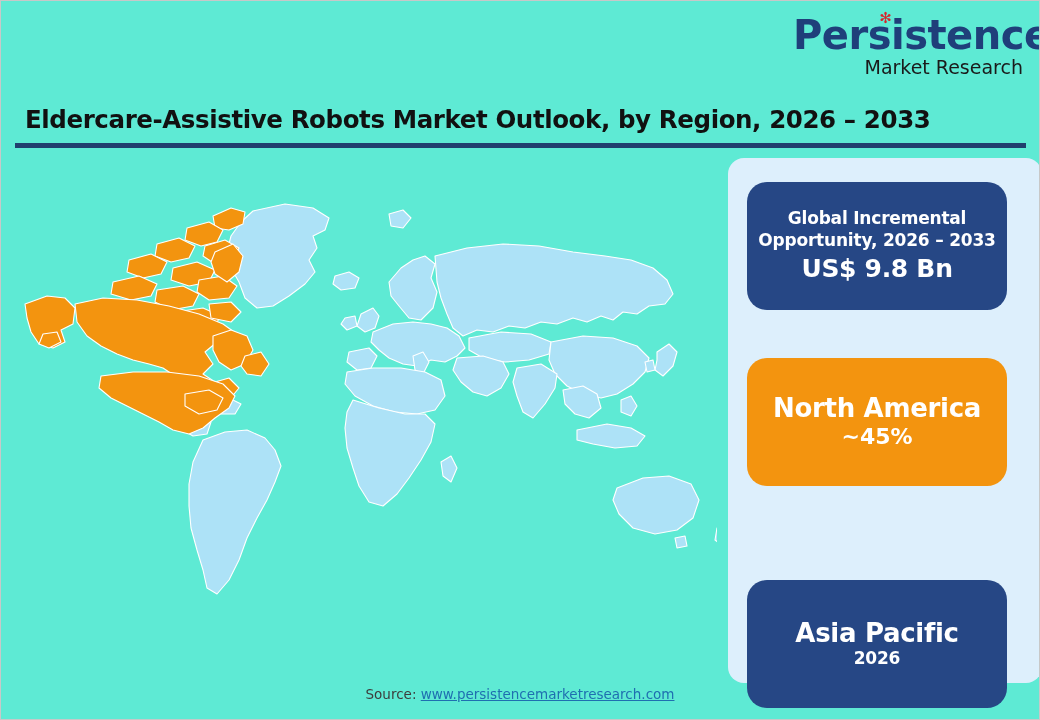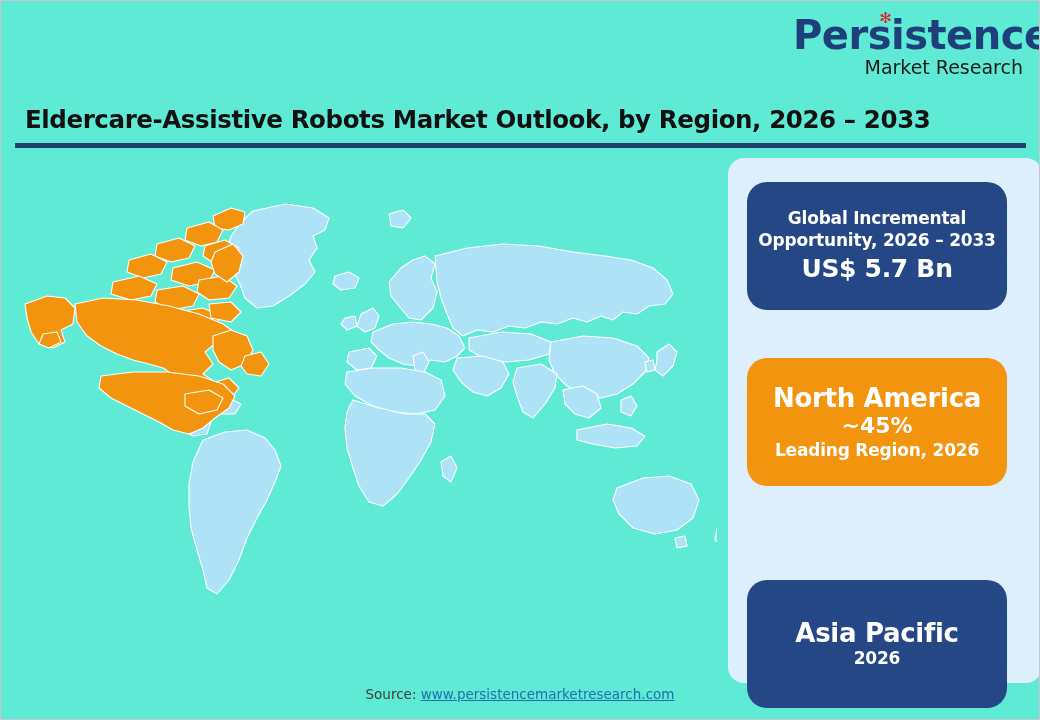--- a/index.html
+++ b/index.html
@@ -261,27 +261,26 @@
         <path d="M168,238 L192,234 L206,242 L200,254 L182,258 L168,250 Z"></path>
       </g>
     </svg>
   </div>
 
   <div class="panel">
 
     <div class="card card-navy card-1">
       <div class="line-sm">Global Incremental</div>
       <div class="line-sm">Opportunity, 2026 – 2033</div>
-      <div class="line-lg">US$ 5.7 Bn</div>
+      <div class="line-lg">US$ 9.8 Bn</div>
     </div>
 
     <div class="card card-orange card-2">
       <div class="line-lg-top">North America</div>
       <div class="line-mid">~45%</div>
-      <div class="line-sm">Leading Region, 2026</div>
     </div>
 
     <div class="card card-navy card-3">
       <div class="line-lg-top">Asia Pacific</div>
       <div class="line-sm">2026</div>
     </div>
 
   </div>
 
   <div class="source">

